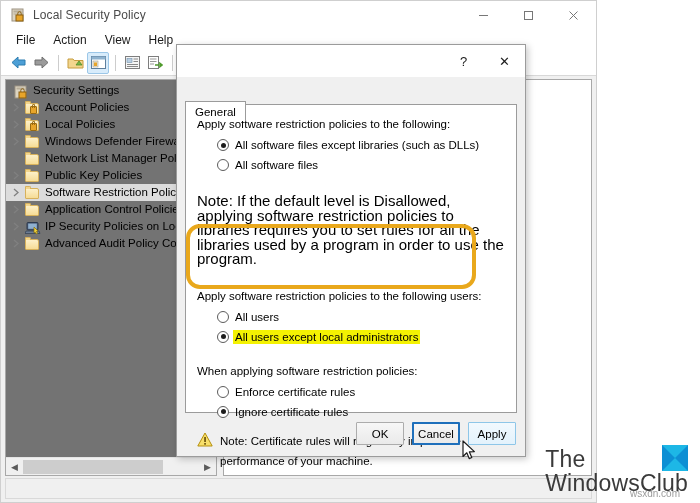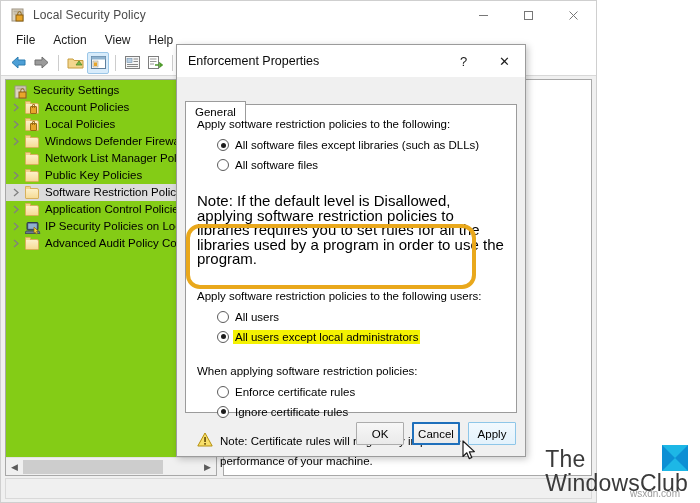--- a/index.html
+++ b/index.html
@@ -103,21 +103,21 @@
   
   .content {
     position: absolute;
     left: 0; top: 76px; right: 0; bottom: 0;
     background: #f0f0f0;
   }
   .tree-pane {
     position: absolute;
     left: 4px; top: 2px;
     width: 212px; bottom: 26px;
-    background: #84cc16;
+    background: #737373;
     border: 1px solid #a8a8a8;
     box-sizing: border-box;
     overflow: hidden;
   }
   .tree-list {
     position: absolute;
     left: 0; top: 2px; right: 0;
     bottom: 18px;
     overflow: hidden;
   }
@@ -692,21 +692,20 @@
         </div>
       </div>
 
       <div class="right-pane"></div>
       <div class="statusbar"></div>
     </div>
   </div>
 
   <div class="dialog">
     <div class="dlg-title">
-      <div class="dlg-title-text">Enforcement Properties</div>
       <div class="dlg-title-btns">
         <div class="dlg-tbtn">?</div>
         <div class="dlg-tbtn">✕</div>
       </div>
     </div>
 
     <div class="dlg-body">
       <div class="tabstrip">
         <div class="tab">General</div>
       </div>

